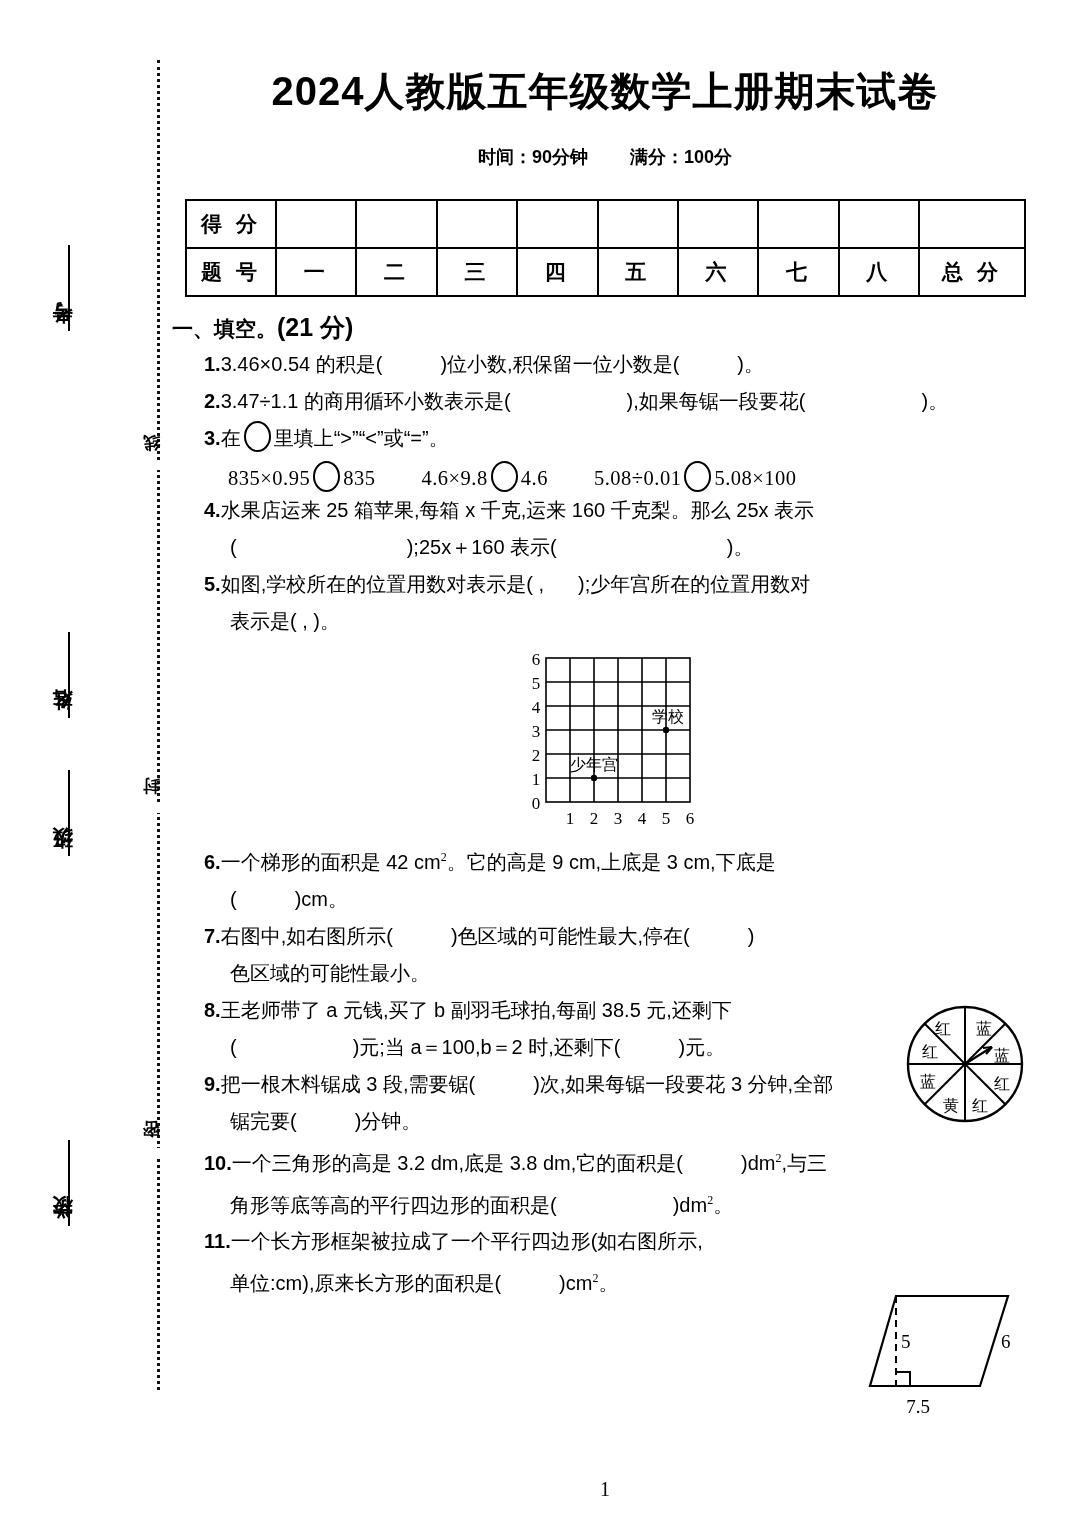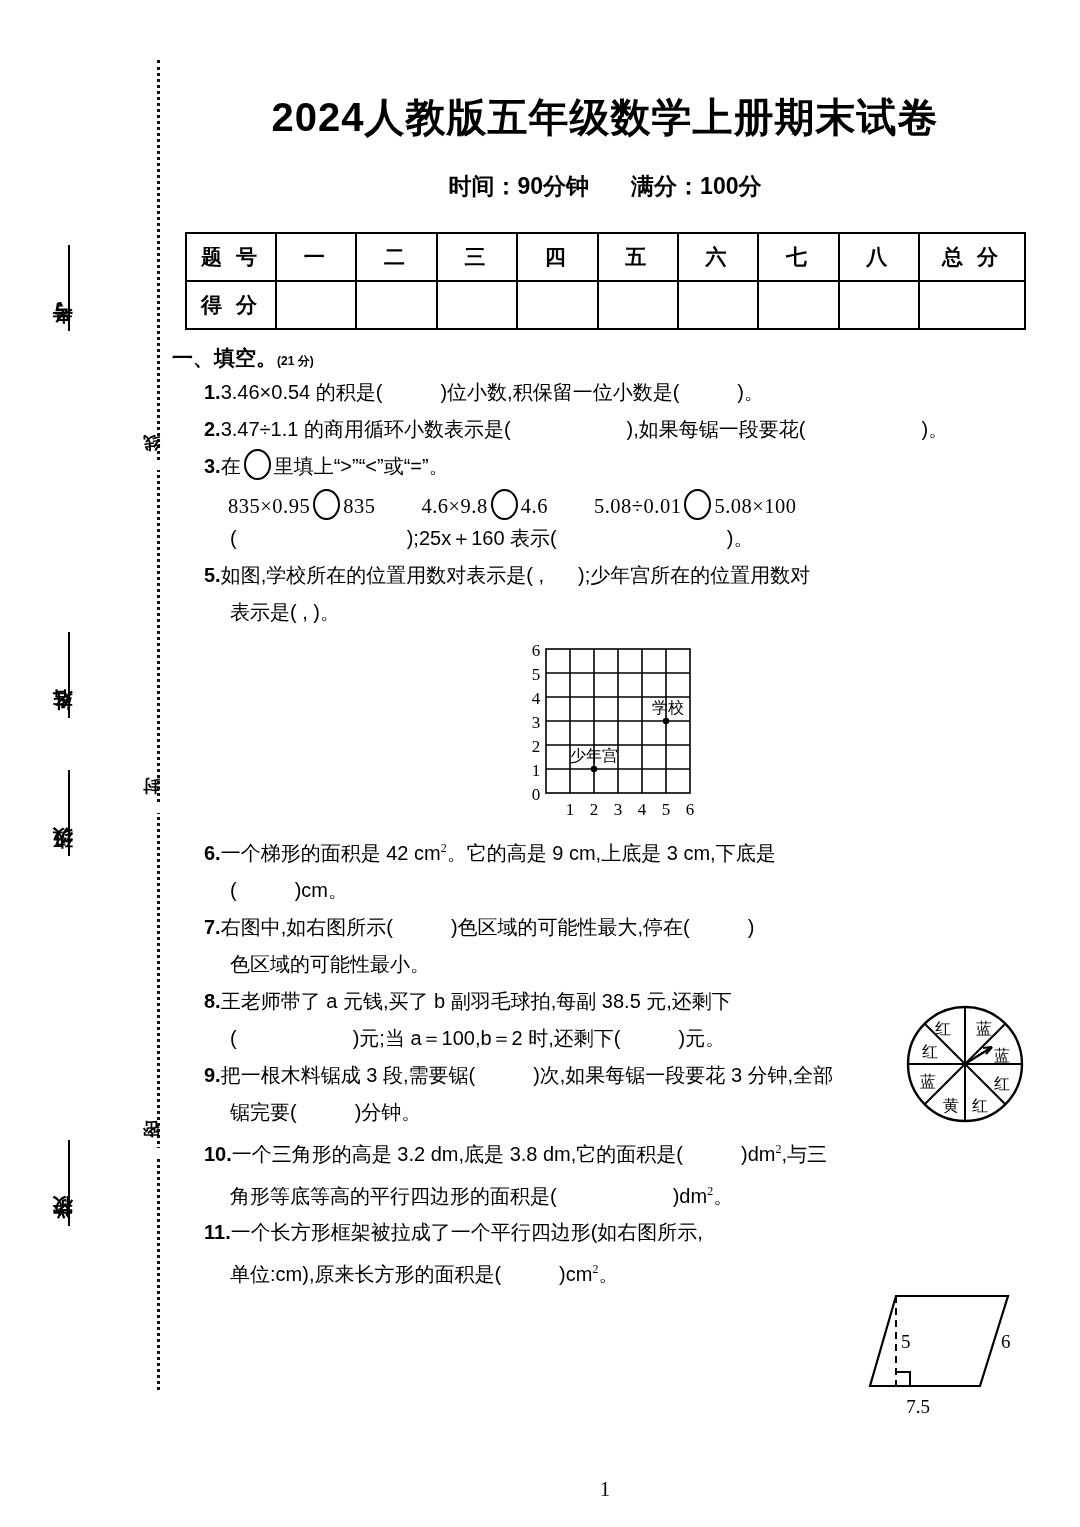--- a/index.html
+++ b/index.html
@@ -64,35 +64,35 @@
   }
 
   
   .sheet {
     position: absolute;
     left: 170px; top: 0;
     width: 870px; height: 1527px;
   }
   .title {
     margin: 0;
-    padding-top: 90px;
+    padding-top: 64px;
     text-align: center;
     font-family: "Liberation Sans", "DejaVu Sans", sans-serif;
     font-weight: bold;
     font-size: 40px;
     letter-spacing: 1px;
     color: #000;
   }
   .subtitle {
     margin: 0;
     padding-top: 26px;
     text-align: center;
     font-family: "Liberation Sans", "DejaVu Sans", sans-serif;
     font-weight: bold;
-    font-size: 23px;
+    font-size: 18px;
   }
   .subtitle .gap { display: inline-block; width: 42px; }
 
   
   .score-wrap {
     margin: 30px 14px 0 15px;
   }
   table.score {
     border-collapse: collapse;
     width: 100%;
@@ -114,21 +114,21 @@
 
   
   .section-head {
     margin: 14px 0 2px 2px;
     font-family: "Liberation Sans", "DejaVu Sans", sans-serif;
     font-weight: bold;
     font-size: 21px;
   }
   .section-head .pts {
     font-weight: bold;
-    font-size: 12px;
+    font-size: 25px;
   }
   .q {
     position: relative;
     margin: 0 10px 0 34px;
     font-size: 20.5px;
     line-height: 37px;
     font-family: "Liberation Serif", "DejaVu Serif", serif;
   }
   .qnum {
     font-family: "Liberation Sans", "DejaVu Sans", sans-serif;
@@ -226,43 +226,43 @@
   <h1 class="title">2024人教版五年级数学上册期末试卷</h1>
 
   <div class="subtitle">
     <span>时间：90分钟</span><span class="gap"></span><span>满分：100分</span>
   </div>
 
   <div class="score-wrap">
     <table class="score">
       <tbody>
           <tr>
+        <td class="head-label">得 分</td>
+        <td></td>
+        <td></td>
+        <td></td>
+        <td></td>
+        <td></td>
+        <td></td>
+        <td></td>
+        <td></td>
+        <td class="total"></td>
+      </tr>
+      <tr>
         <td class="head-label">题 号</td>
         <td>一</td>
         <td>二</td>
         <td>三</td>
         <td>四</td>
         <td>五</td>
         <td>六</td>
         <td>七</td>
         <td>八</td>
         <td class="total">总 分</td>
       </tr>
-      <tr>
-        <td class="head-label">得 分</td>
-        <td></td>
-        <td></td>
-        <td></td>
-        <td></td>
-        <td></td>
-        <td></td>
-        <td></td>
-        <td></td>
-        <td class="total"></td>
-      </tr>
     </tbody>
       </table>
   </div>
 
   <div class="section-head">
     <span>一、</span><span>填空。</span><span class="pts">(21 分)</span>
   </div>
 
   <div class="q">
     <span class="qnum">1.</span><span class="cn">3.46×0.54 的积是(</span><span class="blank-m"></span><span class="cn">)位小数,积保留一位小数是(</span><span class="blank-m"></span><span class="cn">)。</span>
@@ -272,20 +272,23 @@
     <span class="qnum">2.</span><span class="cn">3.47÷1.1 的商用循环小数表示是(</span><span class="blank-l"></span><span class="cn">),如果每锯一段要花(</span><span class="blank-l"></span><span class="cn">)。</span>
   </div>
 
   <div class="q">
     <span class="qnum">3.</span><span class="cn">在</span><span class="circ"></span><span class="cn">里填上“&gt;”“&lt;”或“=”。</span>
   </div>
   <div class="cmp-row">
     <span class="mono-num">835×0.95</span><span class="circ"></span><span class="mono-num">835</span><span class="sp"></span><span class="mono-num">4.6×9.8</span><span class="circ"></span><span class="mono-num">4.6</span><span class="sp"></span><span class="mono-num">5.08÷0.01</span><span class="circ"></span><span class="mono-num">5.08×100</span>
   </div>
 
+  <div class="q">
+    <span class="qnum">4.</span><span class="cn">水果店运来 25 箱苹果,每箱 x 千克,运来 160 千克梨。那么 25x 表示</span>
+  </div>
   <div class="q">
     <span class="indent"></span><span class="cn">(</span><span class="blank-xl"></span><span class="cn">);25x＋160 表示(</span><span class="blank-xl"></span><span class="cn">)。</span>
   </div>
 
   <div class="q">
     <span class="qnum">5.</span><span class="cn">如图,学校所在的位置用数对表示是( ,</span><span class="blank-s"></span><span class="cn">);少年宫所在的位置用数对</span>
   </div>
   <div class="q">
     <span class="indent"></span><span class="cn">表示是( , )。</span>
   </div>

